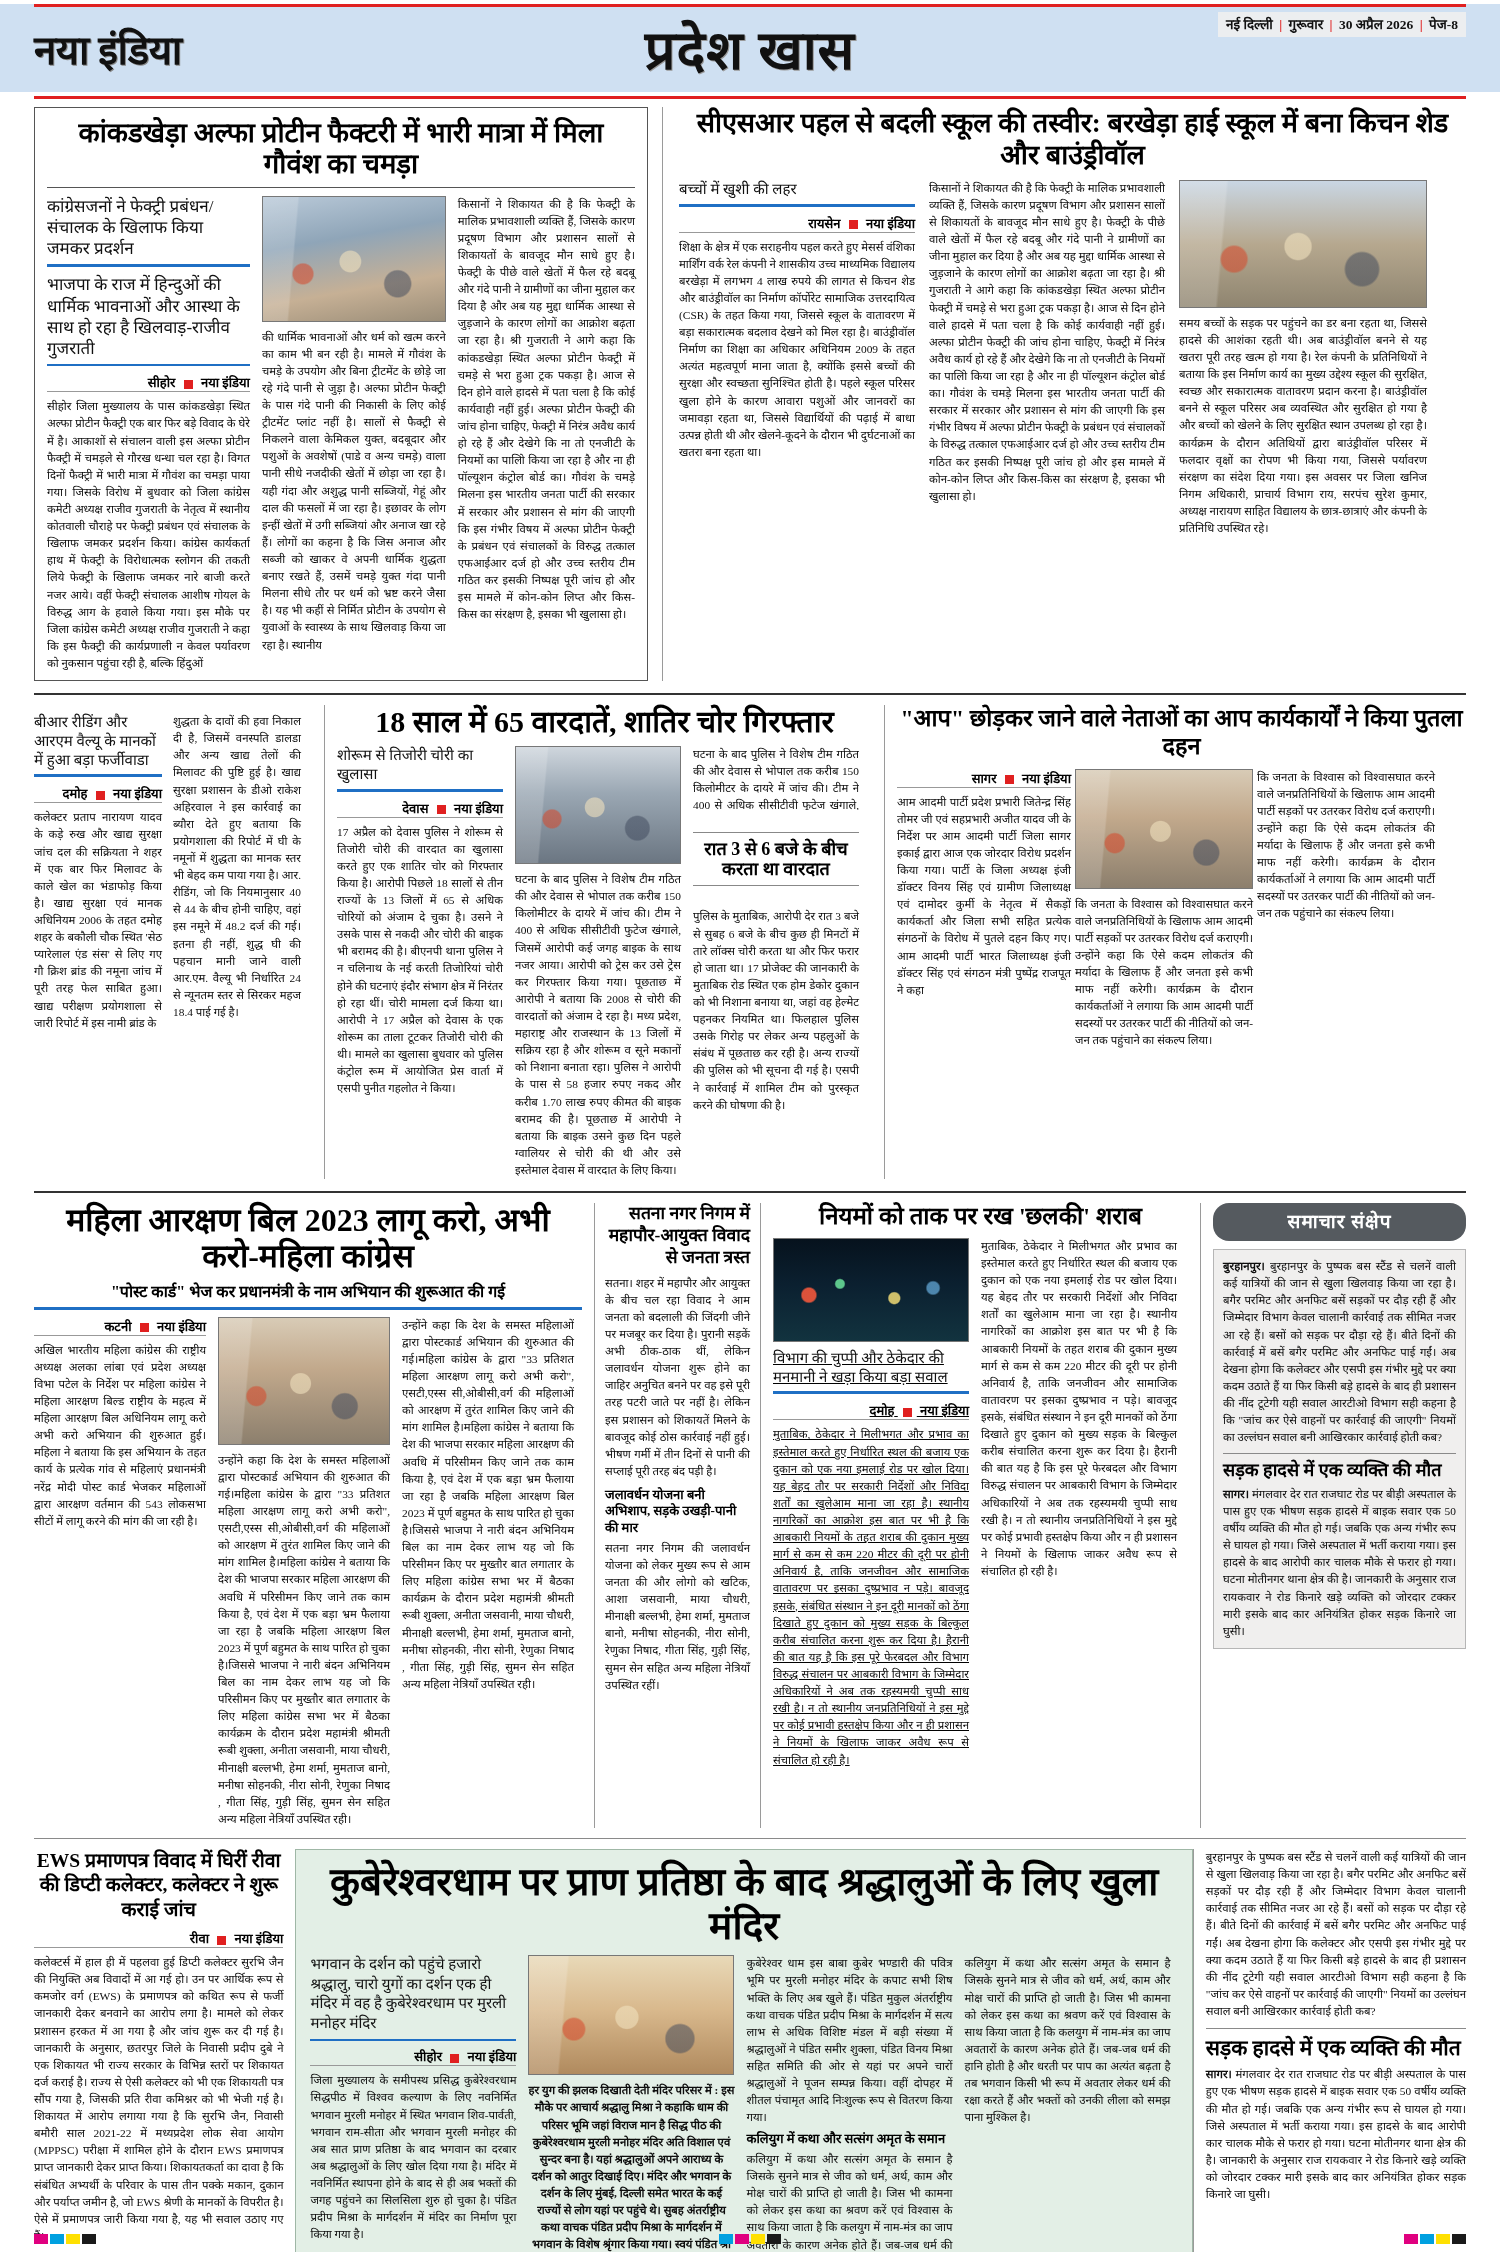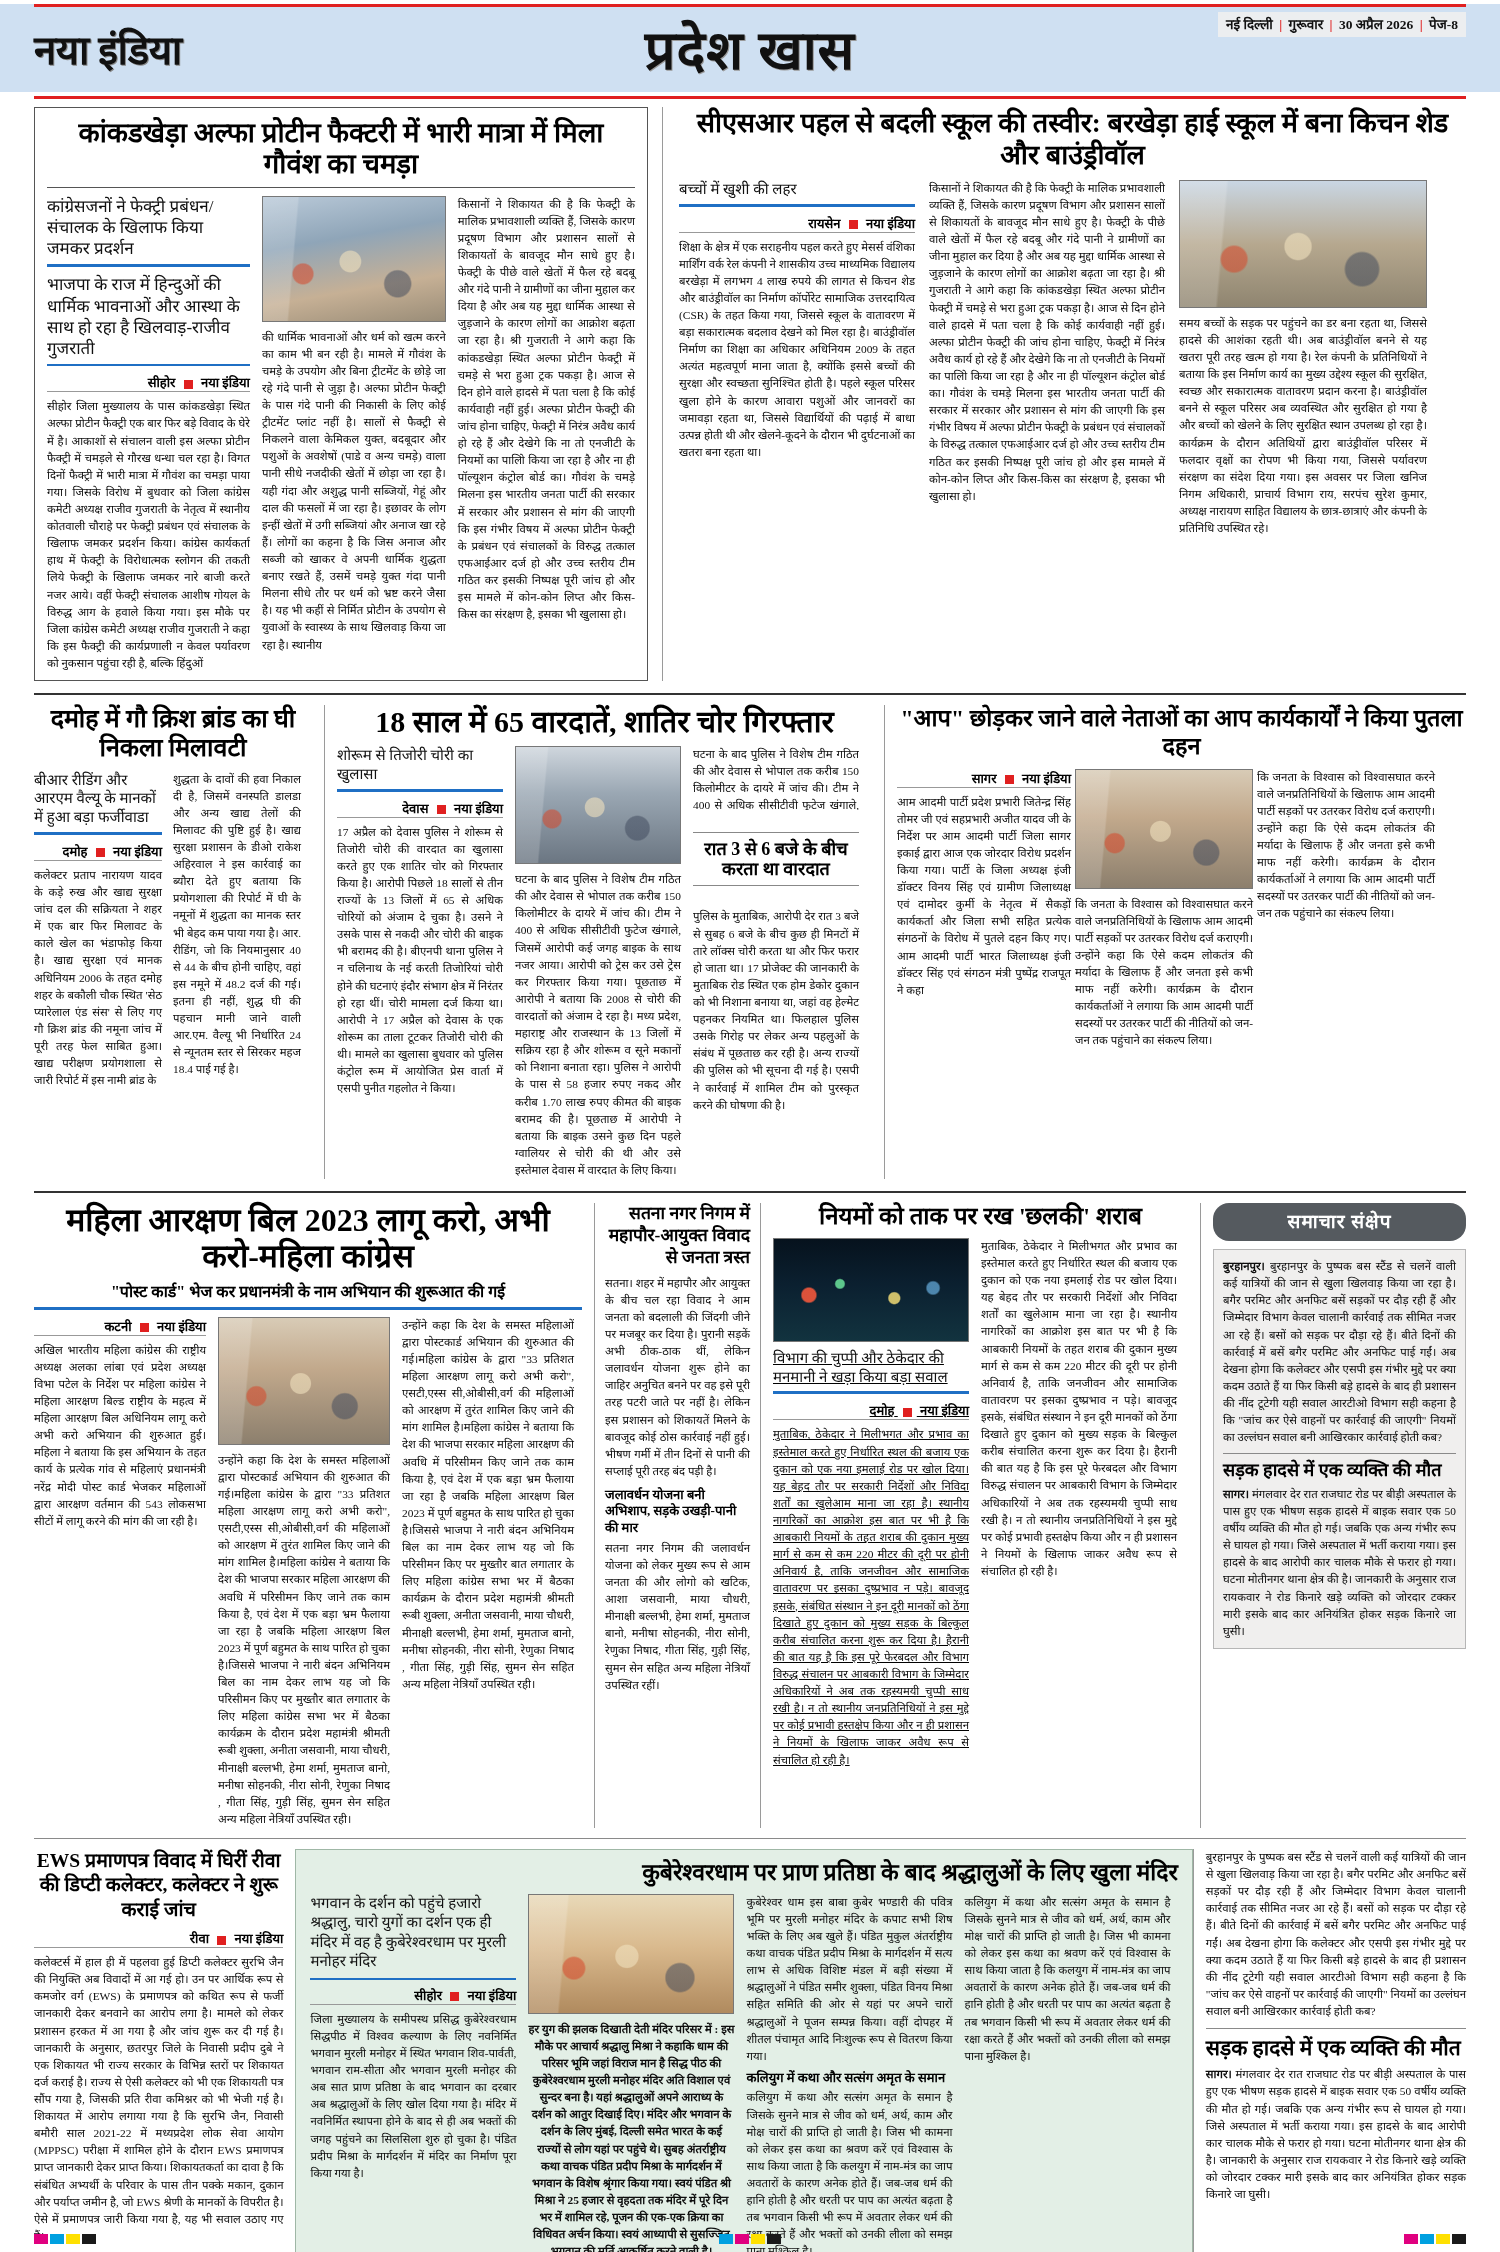--- a/index.html
+++ b/index.html
@@ -200,21 +200,21 @@
   .brief-wrap { background: #f0efee; border: 1px solid #b6b6b6; padding: 8px 9px; }
   .brief-head { font-size: 20px; font-weight: bold; line-height: 1.2; text-align: left; margin-bottom: 4px; }
   .brief-sep { border-top: 1px solid #8a8a8a; margin: 7px 0 6px 0; }
 
   
   .row4 { display: flex; margin-top: 10px; }
   .d1 { width: 268px; padding-right: 12px; }
   .d2 { width: 920px; padding: 10px 14px; background: #e3efe6; border: 1px solid #9fb7a6; }
   .d3 { width: 280px; padding-left: 12px; border-left: 1px solid #9a9a9a; }
   .head-d1 { font-size: 19.5px; text-align: center; line-height: 1.25; font-weight: bold; }
-  .head-d2 { font-size: 23px; text-align: right; }
+  .head-d2 { font-size: 39px; text-align: center; }
   .head-d3 { font-size: 21px; font-weight: bold; line-height: 1.2; }
 
   .italic-deck { font-style: normal; font-size: 15px; line-height: 1.3; color: #111; }
 
   
   .colorbar { position: absolute; bottom: 8px; display: flex; gap: 2px; }
   .colorbar.left { left: 34px; }
   .colorbar.center { left: 50%; transform: translateX(-50%); }
   .colorbar.right { right: 34px; }
   .colorbar i { display:block; width: 14px; height: 10px; }
@@ -293,21 +293,20 @@
           </div>
         </div>
       </div>
     </div>
 
     <div class="sep-rule"></div>
 
     <div class="row2">
 
       <div class="b1">
-        <div class="hl head-b1">दमोह में गौ क्रिश ब्रांड का घी निकला मिलावटी</div>
         <div style="height:8px;"></div>
         <div style="display:flex; gap:11px;">
           <div style="width:128px;">
             <div class="sub-deck small">बीआर रीडिंग और आरएम वैल्यू के मानकों में हुआ बड़ा फर्जीवाडा</div>
             <div class="byline">
               <span>दमोह</span>
               <span class="sq"></span>
               <span>नया इंडिया</span>
             </div>
             <div class="col-body">कलेक्टर प्रताप नारायण यादव के कड़े रुख और खाद्य सुरक्षा जांच दल की सक्रियता ने शहर में एक बार फिर मिलावट के काले खेल का भंडाफोड़ किया है। खाद्य सुरक्षा एवं मानक अधिनियम 2006 के तहत दमोह शहर के बकौली चौक स्थित 'सेठ प्यारेलाल एंड संस' से लिए गए गौ क्रिश ब्रांड की नमूना जांच में पूरी तरह फेल साबित हुआ। खाद्य परीक्षण प्रयोगशाला से जारी रिपोर्ट में इस नामी ब्रांड के</div>

